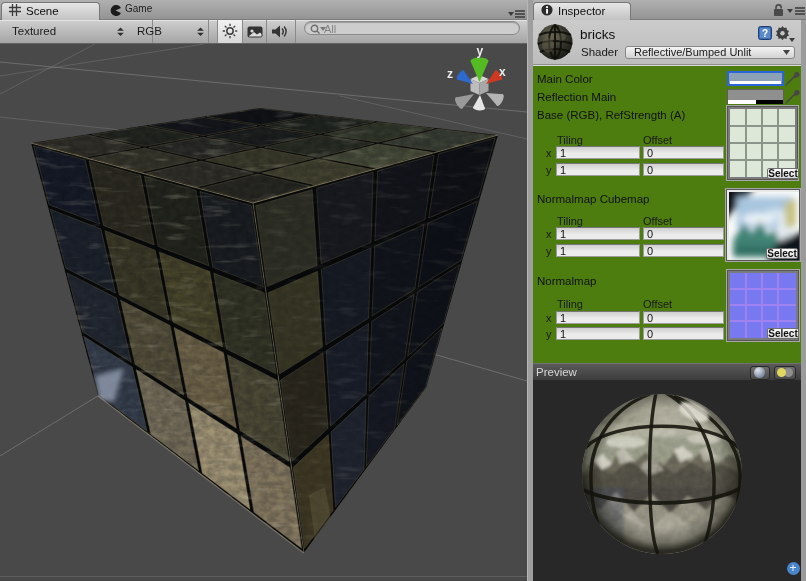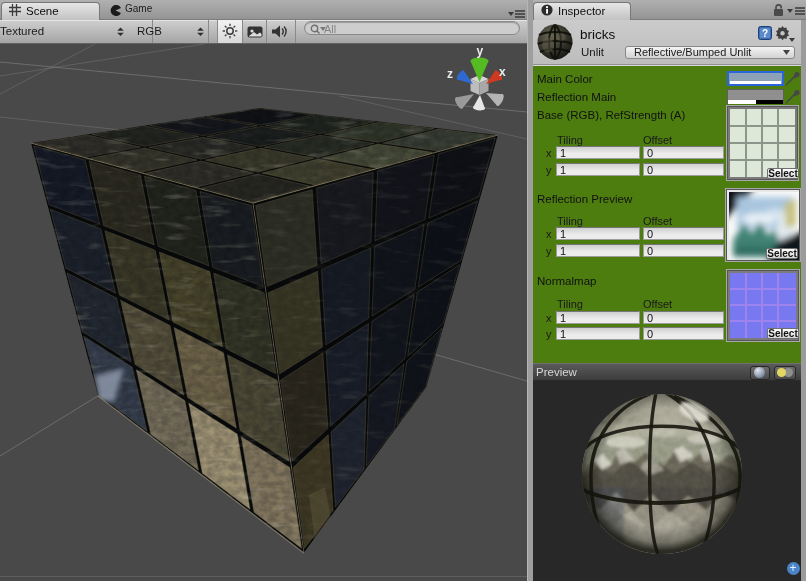--- a/index.html
+++ b/index.html
@@ -36,21 +36,21 @@
         </svg>
         <div class="abs" style="left:125px;top:3px;font-size:10px;color:#1d1d1d">Game</div>
         <svg width="6" height="4" viewBox="0 0 6 4" style="position:absolute;left:508px;top:12px">
           <path d="M0,0 H6 L3,4 Z" fill="#3a3a3a"></path>
         </svg>
         <svg width="10" height="8" viewBox="0 0 10 8" style="position:absolute;left:515px;top:10px">
           <path d="M0,1 H10 M0,4 H10 M0,7 H10" stroke="#3a3a3a" stroke-width="1.6"></path>
         </svg>
       </div>
       <div class="toolbar">
-        <div class="tseg" style="left:0;width:153px;padding-left:0">Textured</div>
+        <div class="tseg" style="left:0;width:153px;padding-left:12px">Textured</div>
         <div class="tseg" style="left:129px;width:80px;padding-left:8px">RGB</div>
         <svg width="7" height="9.5" viewBox="0 0 7 9.5" style="position:absolute;left:117px;top:7px">
           <path d="M3.5,0.5 L6.8,3.8 H0.2 Z" fill="#2e2e2e"></path>
           <path d="M3.5,9 L0.2,5.7 H6.8 Z" fill="#2e2e2e"></path>
         </svg>
         <svg width="7" height="9.5" viewBox="0 0 7 9.5" style="position:absolute;left:197px;top:7px">
           <path d="M3.5,0.5 L6.8,3.8 H0.2 Z" fill="#2e2e2e"></path>
           <path d="M3.5,9 L0.2,5.7 H6.8 Z" fill="#2e2e2e"></path>
         </svg>
         <div class="abs" style="left:217px;top:0;width:26px;height:23px;background:linear-gradient(#f2f2f2,#d8d8d8);border-left:1px solid #8a8a8a;border-right:1px solid #8a8a8a"></div>
@@ -226,21 +226,21 @@
         </svg>
         <svg width="6" height="4" viewBox="0 0 6 4" style="position:absolute;left:254px;top:9px">
           <path d="M0,0 H6 L3,4 Z" fill="#3a3a3a"></path>
         </svg>
         <svg width="10" height="8" viewBox="0 0 10 8" style="position:absolute;left:262px;top:7px">
           <path d="M0,1 H10 M0,4 H10 M0,7 H10" stroke="#3a3a3a" stroke-width="1.6"></path>
         </svg>
       </div>
       <div class="abs" style="left:0;top:20px;width:273px;height:45px;background:linear-gradient(#cbcbcb,#bdbdbd);border-bottom:1px solid #909090;box-shadow:0 1px 0 #d9d9d9"></div>
       <div class="abs" style="left:47px;top:27px;font-size:13.5px;color:#0d0d0d">bricks</div>
-      <div class="abs" style="left:48px;top:46px;font-size:11.5px;color:#1a1a1a">Unlit</div>
+      <div class="abs" style="left:48px;top:46px;font-size:11.5px;color:#1a1a1a">Shader</div>
       <svg width="36" height="36" viewBox="0 0 36 36" style="position:absolute;left:4px;top:24px">
         <defs>
           <radialGradient id="mg" cx="0.38" cy="0.32" r="0.8">
 <stop offset="0" stop-color="#6b6855"></stop>
             <stop offset="0.5" stop-color="#3a3930"></stop>
 <stop offset="0.85" stop-color="#1d1d18"></stop>
             <stop offset="1" stop-color="#0e0e0c"></stop>
           </radialGradient>
         </defs>
 <circle cx="18" cy="18" r="17.5" fill="url(#mg)"></circle>
@@ -303,21 +303,21 @@
         <div class="abs" style="left:2px;top:2px;width:65px;height:68px;background:#dde8d8">
           <div class="abs" style="left:15px;top:0;width:2px;height:68px;background:#8b968a"></div>
           <div class="abs" style="left:31px;top:0;width:2px;height:68px;background:#8b968a"></div>
           <div class="abs" style="left:47px;top:0;width:2px;height:68px;background:#8b968a"></div>
           <div class="abs" style="left:0;top:16px;width:65px;height:2px;background:#8b968a"></div>
           <div class="abs" style="left:0;top:33px;width:65px;height:2px;background:#8b968a"></div>
           <div class="abs" style="left:0;top:50px;width:65px;height:2px;background:#8b968a"></div>
         </div>
       </div>
       <div class="selectbtn" style="left:234px;top:167.5px;width:32px;height:11px">Select</div>
-      <div class="lbl" style="left:4px;top:192.5px">Reflection Preview</div>
+      <div class="lbl" style="left:4px;top:192.5px">Normalmap Cubemap</div>
       <div class="slbl" style="left:24px;top:215px">Tiling</div>
       <div class="slbl" style="left:110px;top:215px">Offset</div>
       <div class="slbl" style="left:13px;top:228px">x</div>
       <div class="field" style="left:23px;top:227px;width:84px;height:13px">1</div>
       <div class="field" style="left:110px;top:227px;width:81px;height:13px">0</div>
       <div class="slbl" style="left:13px;top:244.5px">y</div>
       <div class="field" style="left:23px;top:243.5px;width:84px;height:13px">1</div>
       <div class="field" style="left:110px;top:243.5px;width:81px;height:13px">0</div>
       <div class="thumbframe" style="left:193px;top:189px;width:74px;height:72px;background:#e8e8e8">
         <svg width="70" height="68" viewBox="0 0 70 68" style="position:absolute;left:2px;top:2px">

